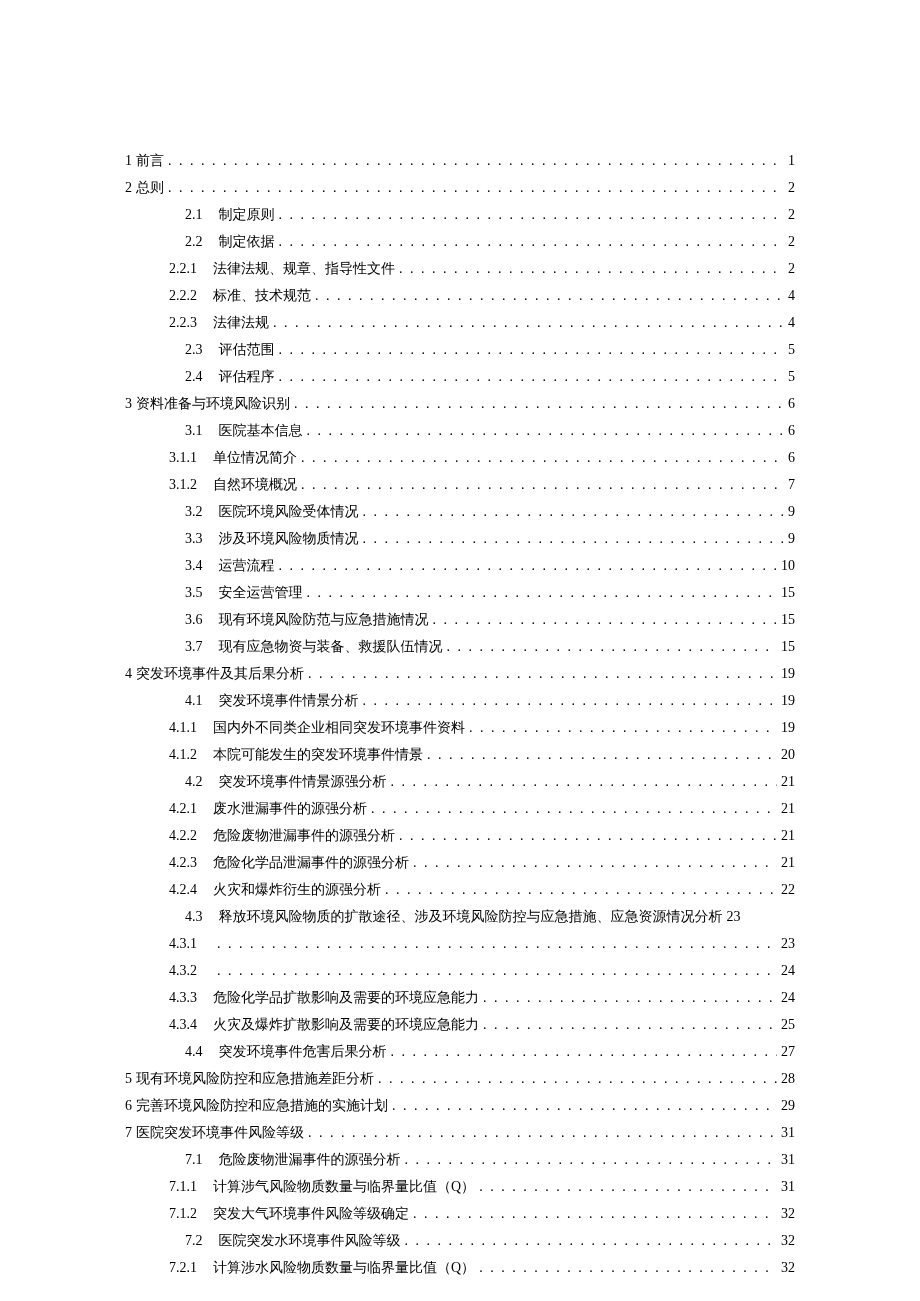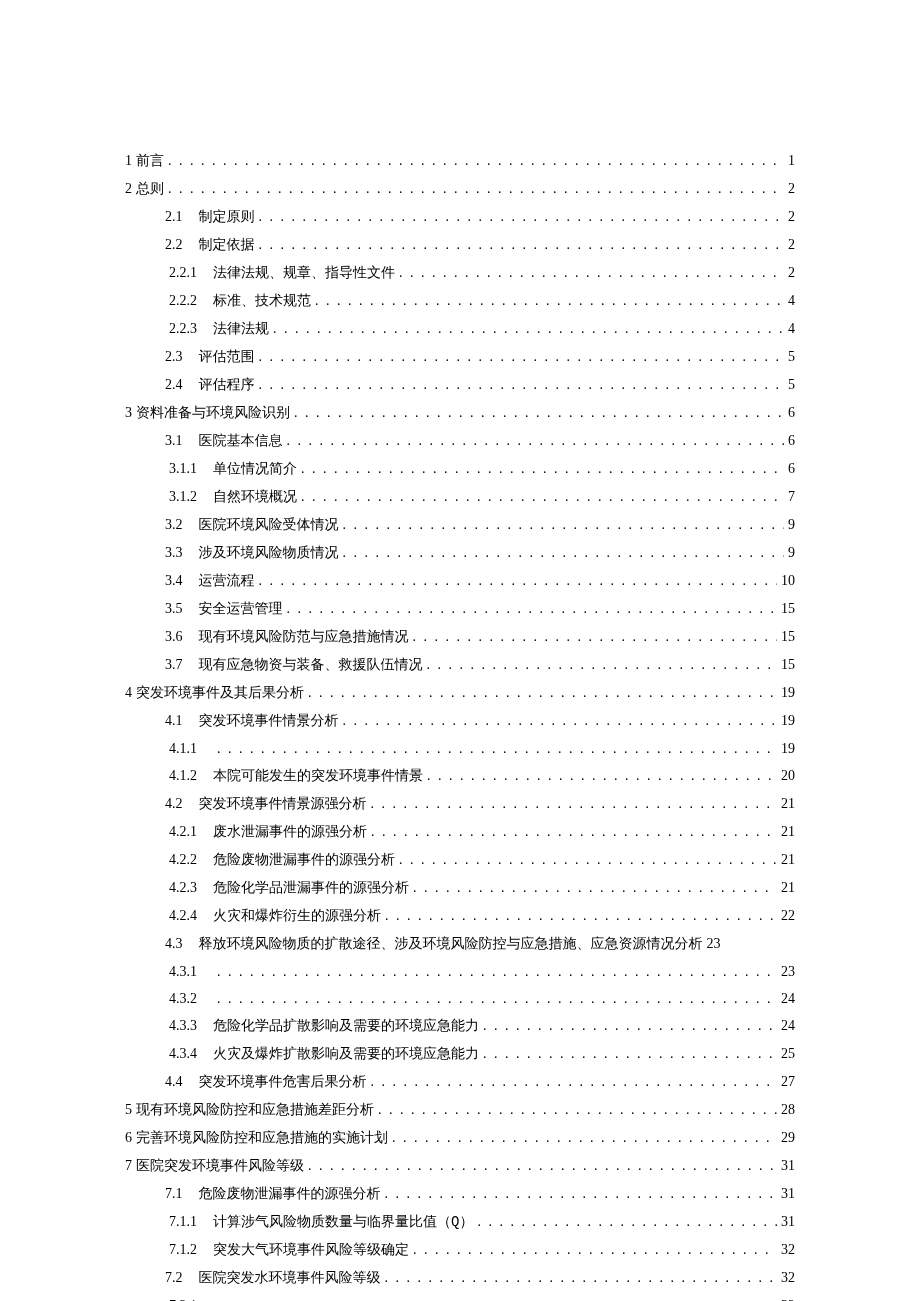--- a/index.html
+++ b/index.html
@@ -14,30 +14,29 @@
     .page {
       padding: 150px 125px 100px 125px;
     }
     .toc-entry {
       display: flex;
       align-items: baseline;
       margin-bottom: 6px;
       line-height: 1.5;
     }
     .toc-level-1 { margin-left: 0; }
-    .toc-level-2 { margin-left: 40px; }
+    .toc-level-2 { margin-left: 60px; }
     .toc-level-3 { margin-left: 44px; }
     .toc-number {
       white-space: nowrap;
       margin-right: 16px;
     }
     .toc-level-1 .toc-number { margin-right: 4px; }
     .toc-title {
       white-space: nowrap;
-      font-family: Liberation Mono, monospace;
     }
     .toc-leader {
       flex: 1;
       overflow: hidden;
       letter-spacing: 2px;
       white-space: nowrap;
       margin: 0 4px;
     }
     .toc-page {
       white-space: nowrap;
@@ -177,20 +176,21 @@
         <span class="toc-page">19</span>
       </div>
       <div class="toc-entry toc-level-2">
         <span class="toc-number">4.1</span>
         <span class="toc-title">突发环境事件情景分析</span>
         <span class="toc-leader">. . . . . . . . . . . . . . . . . . . . . . . . . . . . . . . . . . . . . . . . . . . . . . . . . . . . . . . . . . . . . . . . . . . . . . . . . . . . . . . . . . . . . . . . . . . . . . . . . . . . . . . . . . . . . . . . . . . . . . . .</span>
         <span class="toc-page">19</span>
       </div>
       <div class="toc-entry toc-level-3">
         <span class="toc-number">4.1.1</span>
+        <span class="toc-title">国内外不同类企业相同突发环境事件资料</span>
         <span class="toc-leader">. . . . . . . . . . . . . . . . . . . . . . . . . . . . . . . . . . . . . . . . . . . . . . . . . . . . . . . . . . . . . . . . . . . . . . . . . . . . . . . . . . . . . . . . . . . . . . . . . . . . . . . . . . . . . . . . . . . . . . . .</span>
         <span class="toc-page">19</span>
       </div>
       <div class="toc-entry toc-level-3">
         <span class="toc-number">4.1.2</span>
         <span class="toc-title">本院可能发生的突发环境事件情景</span>
         <span class="toc-leader">. . . . . . . . . . . . . . . . . . . . . . . . . . . . . . . . . . . . . . . . . . . . . . . . . . . . . . . . . . . . . . . . . . . . . . . . . . . . . . . . . . . . . . . . . . . . . . . . . . . . . . . . . . . . . . . . . . . . . . . .</span>
         <span class="toc-page">20</span>
       </div>
       <div class="toc-entry toc-level-2">
@@ -294,17 +294,18 @@
         <span class="toc-page">32</span>
       </div>
       <div class="toc-entry toc-level-2">
         <span class="toc-number">7.2</span>
         <span class="toc-title">医院突发水环境事件风险等级</span>
         <span class="toc-leader">. . . . . . . . . . . . . . . . . . . . . . . . . . . . . . . . . . . . . . . . . . . . . . . . . . . . . . . . . . . . . . . . . . . . . . . . . . . . . . . . . . . . . . . . . . . . . . . . . . . . . . . . . . . . . . . . . . . . . . . .</span>
         <span class="toc-page">32</span>
       </div>
       <div class="toc-entry toc-level-3">
         <span class="toc-number">7.2.1</span>
+        <span class="toc-title">计算涉水风险物质数量与临界量比值（Q）</span>
         <span class="toc-leader">. . . . . . . . . . . . . . . . . . . . . . . . . . . . . . . . . . . . . . . . . . . . . . . . . . . . . . . . . . . . . . . . . . . . . . . . . . . . . . . . . . . . . . . . . . . . . . . . . . . . . . . . . . . . . . . . . . . . . . . .</span>
         <span class="toc-page">32</span>
       </div>
     </div>
 </div>
 
 </body></html>

